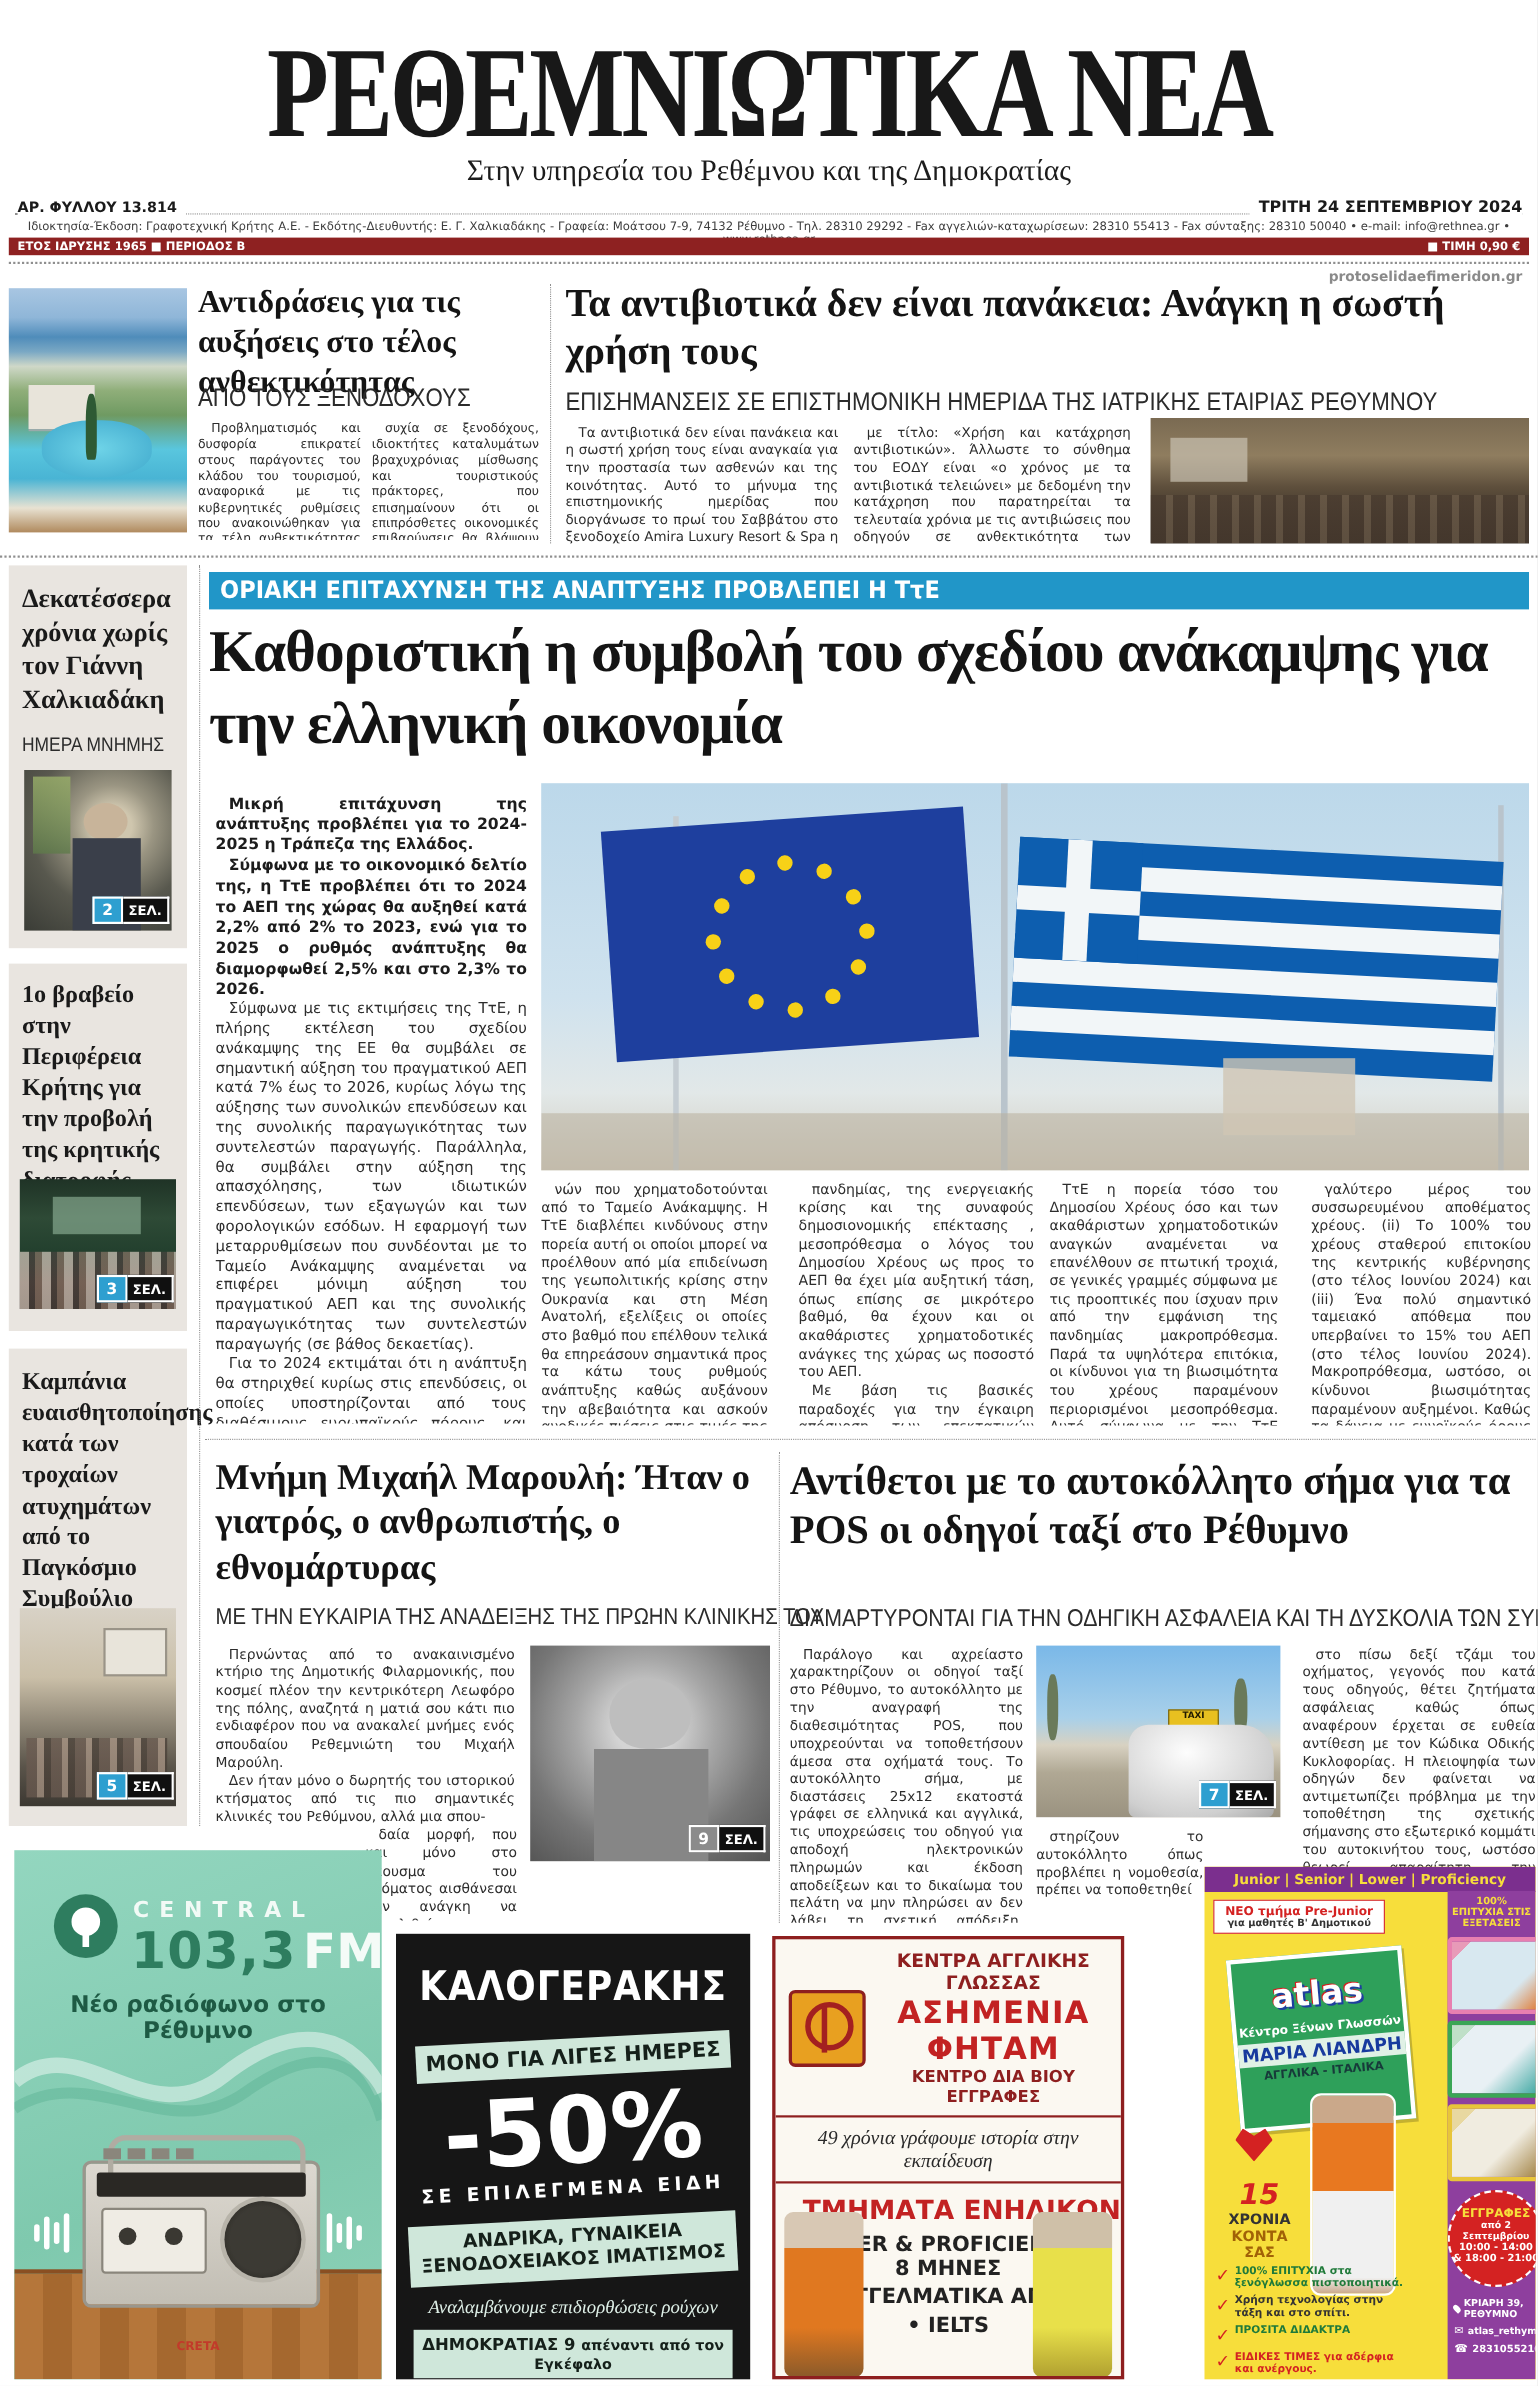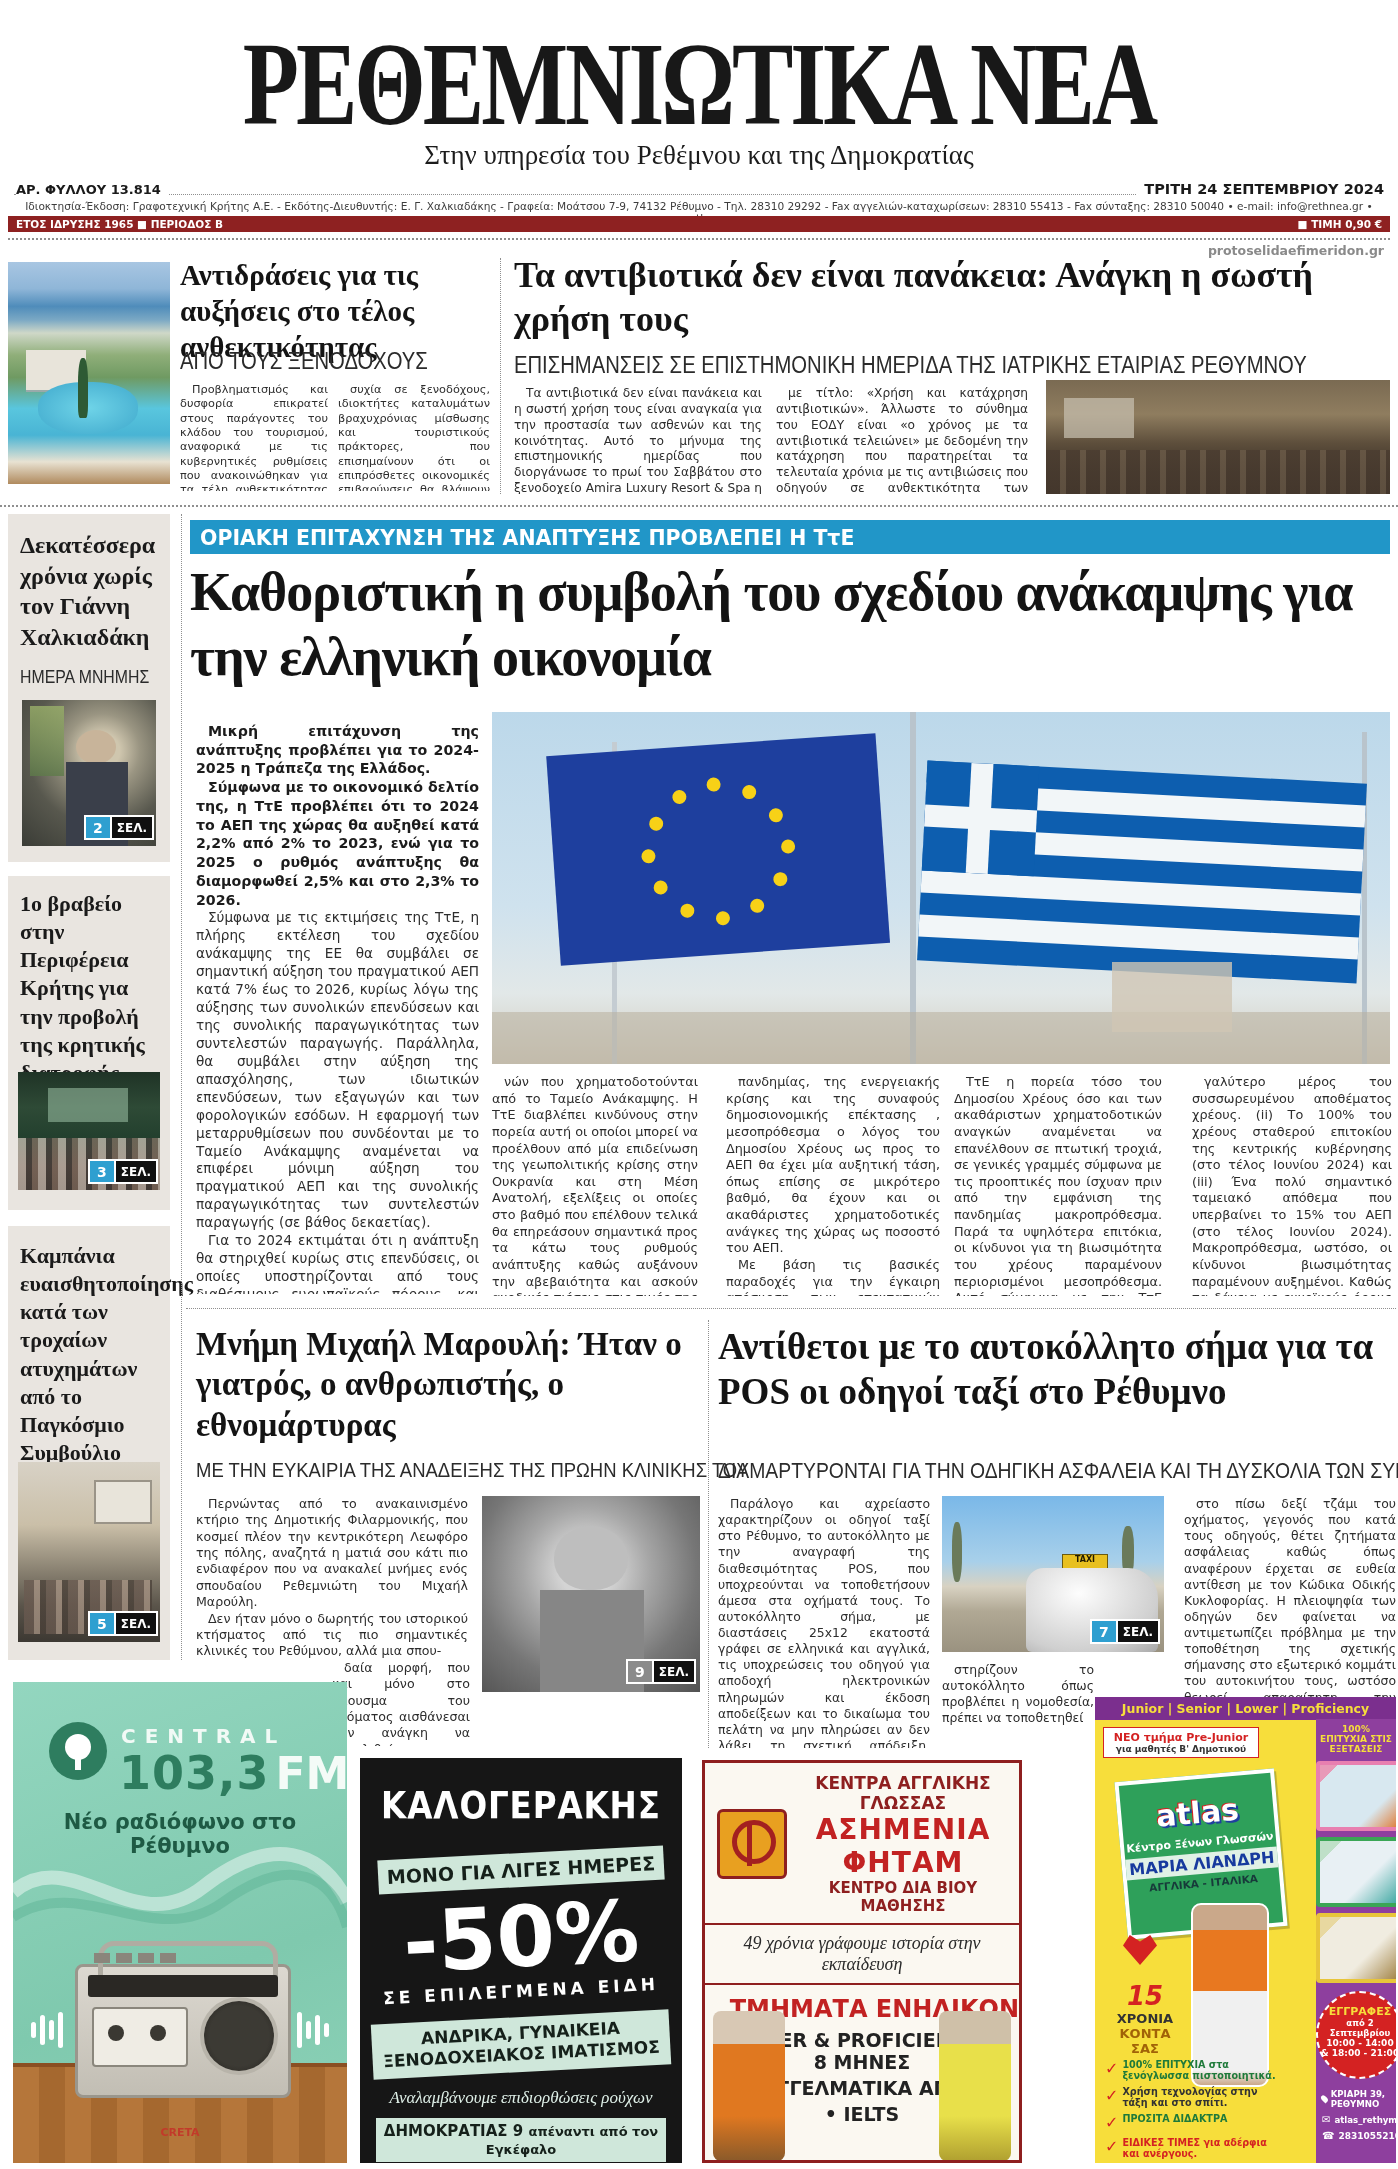--- a/index.html
+++ b/index.html
@@ -298,21 +298,21 @@
 
   <div class="abs" style="left:702px;top:1760px;width:320px;height:403px;background:#fbf8f1;border:3px solid #8e1f1f;box-sizing:border-box;overflow:hidden;">
     <div style="display:flex;align-items:center;padding:10px 12px 8px 12px;border-bottom:2px solid #8e1f1f;">
       <div style="width:64px;height:64px;background:#e8a020;border:3px solid #8e1f1f;border-radius:6px;position:relative;flex:0 0 auto;">
         <div style="position:absolute;left:12px;top:8px;width:34px;height:34px;border:5px solid #a32020;border-radius:50%;"></div>
         <div style="position:absolute;left:27px;top:12px;width:5px;height:42px;background:#a32020;"></div>
       </div>
       <div style="margin-left:12px;text-align:center;flex:1;">
         <div style="color:#8e1f1f;font-weight:800;font-size:17px;">ΚΕΝΤΡΑ ΑΓΓΛΙΚΗΣ ΓΛΩΣΣΑΣ</div>
         <div style="color:#c22222;font-weight:800;font-size:28px;letter-spacing:1px;">ΑΣΗΜΕΝΙΑ ΦΗΤΑΜ</div>
-        <div style="color:#8e1f1f;font-weight:700;font-size:15px;">ΚΕΝΤΡΟ ΔΙΑ ΒΙΟΥ ΜΑΘΗΣΗΣ</div>
+        <div style="color:#8e1f1f;font-weight:700;font-size:15px;">ΚΕΝΤΡΟ ΔΙΑ ΒΙΟΥ ΕΓΓΡΑΦΕΣ</div>
       </div>
     </div>
     <div class="serif" style="padding:8px 10px;text-align:center;font-style:italic;font-size:18px;color:#2a2a2a;border-bottom:2px solid #8e1f1f;">49 χρόνια γράφουμε ιστορία στην εκπαίδευση</div>
     <div style="position:relative;height:172px;">
       <div class="photo" style="position:absolute;left:8px;top:16px;width:72px;height:150px;background:linear-gradient(180deg,#d8c8b4 0 22%,#e07820 22% 70%,#8a5a2a 100%);border-radius:8px;"></div>
       <div class="photo" style="position:absolute;right:8px;top:16px;width:72px;height:150px;background:linear-gradient(180deg,#cfc0a8 0 22%,#e8e04a 22% 70%,#b0a030 100%);border-radius:8px;"></div>
       <div style="text-align:right;color:#c22222;font-weight:800;font-size:24px;margin-top:10px;">ΤΜΗΜΑΤΑ ΕΝΗΛΙΚΩΝ</div>
       <div style="text-align:center;margin-top:6px;">
         <div style="font-weight:800;font-size:19px;color:#222;">• <span>LOWER &amp; PROFICIENCY ΣΕ 8 ΜΗΝΕΣ</span></div>
         <div style="font-weight:800;font-size:19px;color:#222;margin-top:4px;">• <span>ΕΠΑΓΓΕΛΜΑΤΙΚΑ ΑΓΓΛΙΚΑ</span></div>

